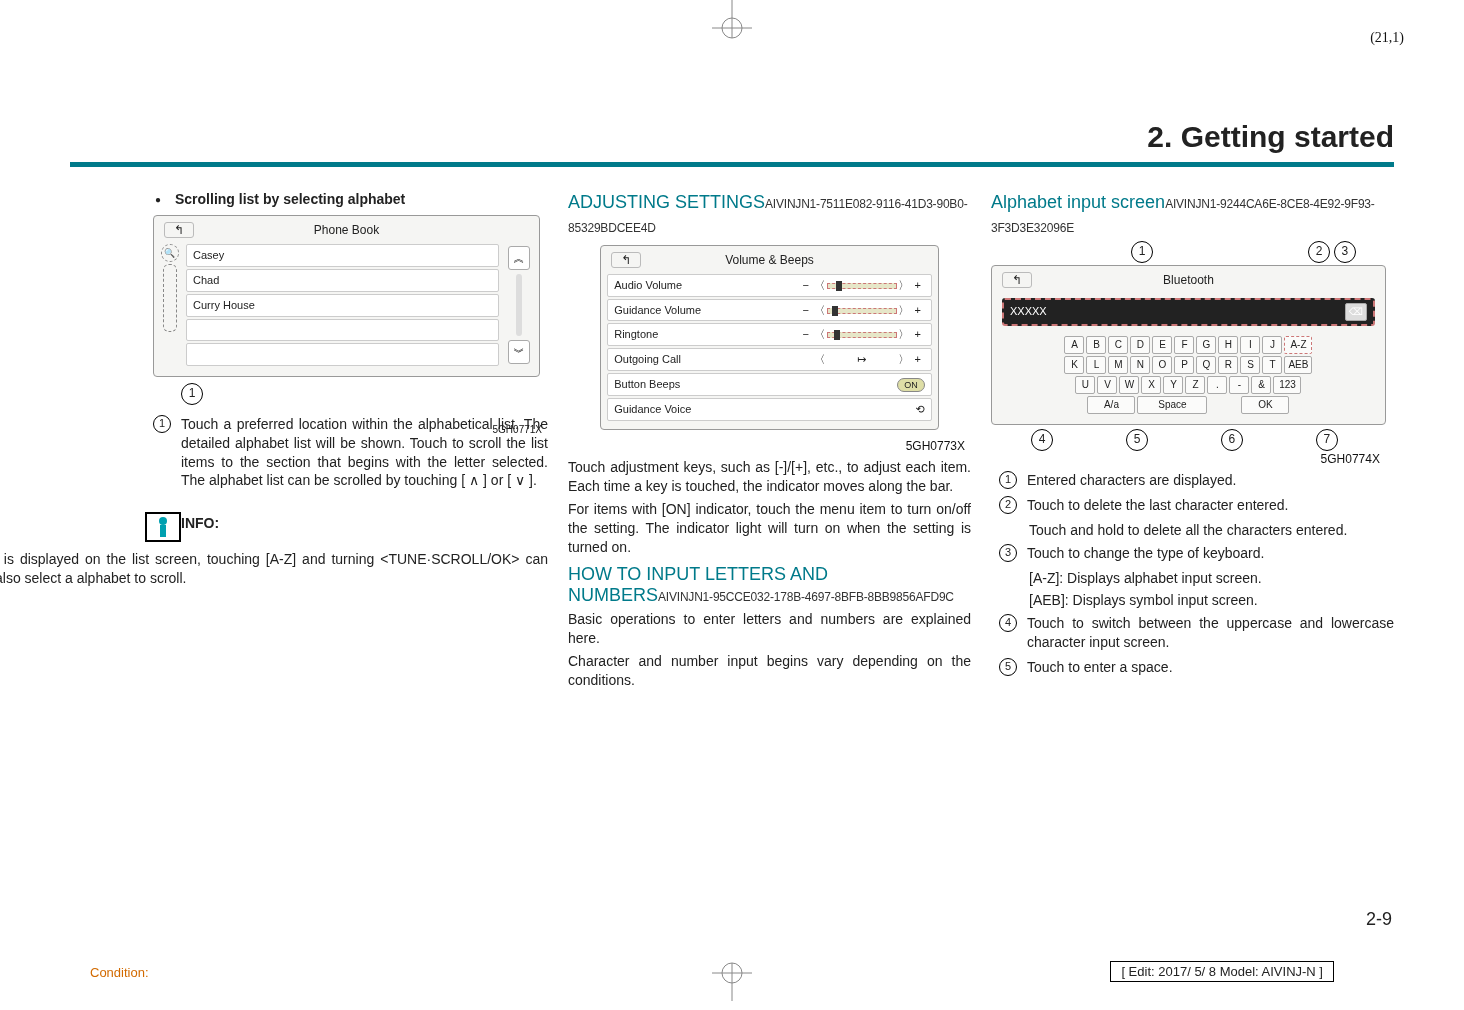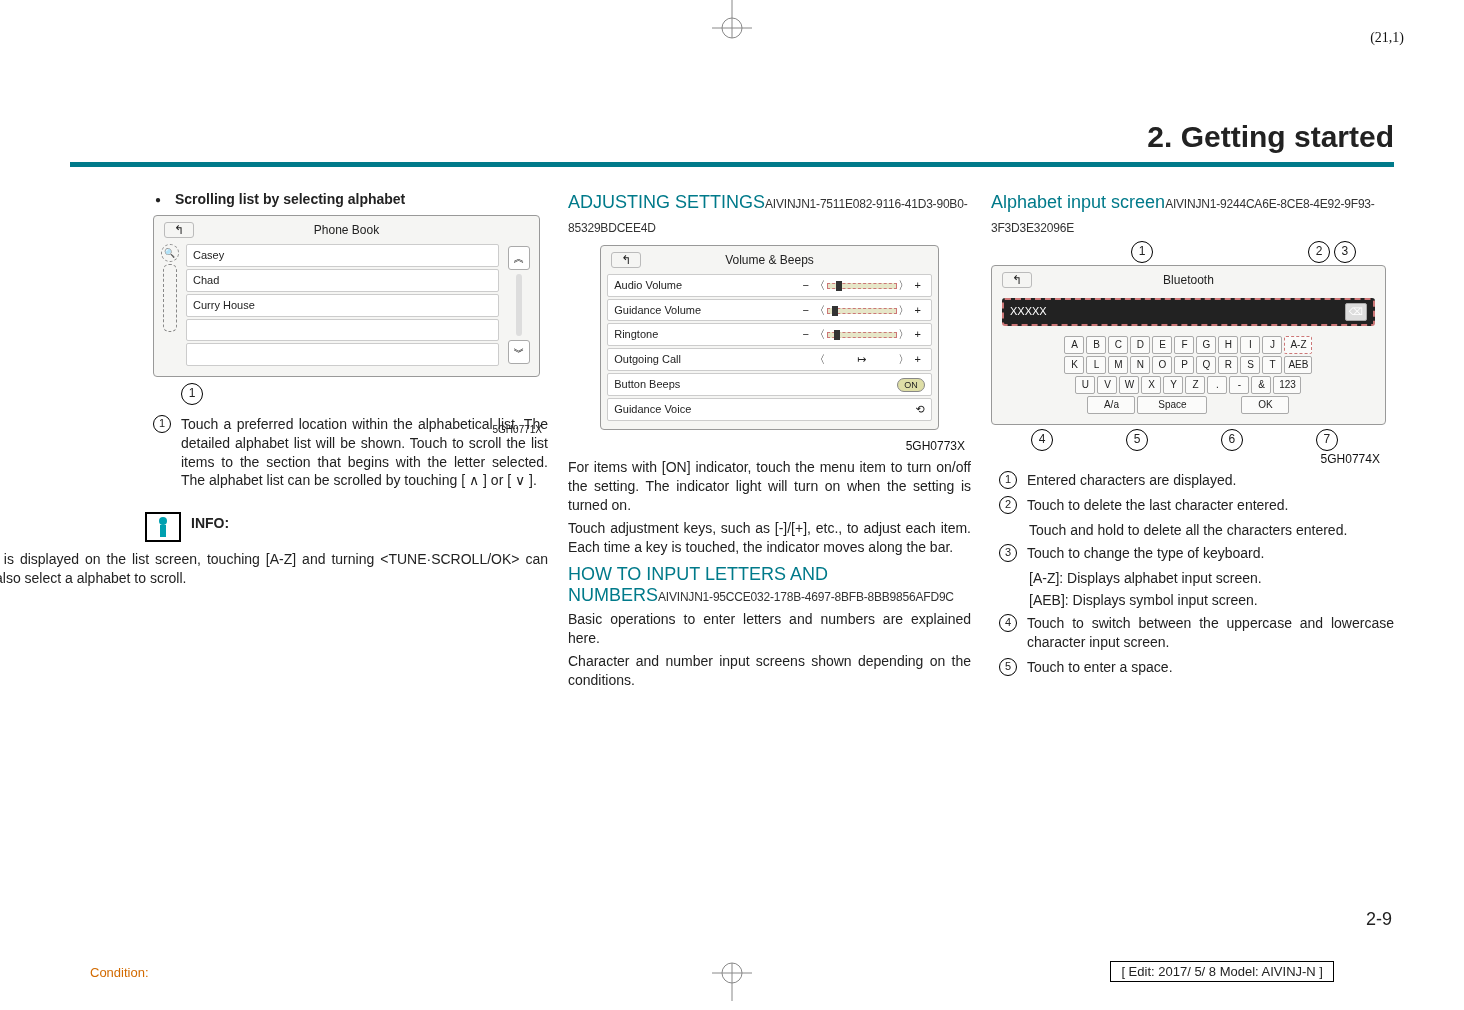--- a/index.html
+++ b/index.html
@@ -112,21 +112,21 @@
   }
   .info-i-dot {
     width: 8px; height: 8px; border-radius: 50%;
     background: #00a0b0;
     position: absolute; top: 3px; left: 50%; transform: translateX(-50%);
   }
   .info-i-bar {
     width: 6px; height: 12px; background: #00a0b0;
     position: absolute; bottom: 3px; left: 50%; transform: translateX(-50%);
   }
-  .info-row { display: flex; align-items: center; gap: 10px; margin: 10px 0 4px 0; }
+  .info-row { display: flex; align-items: center; gap: 0; margin: 10px 0 4px 0; }
   .info-label { font-weight: bold; }
   .para { text-align: justify; margin: 4px 0; }
   .indented { padding-left: 38px; }
   .sec-head {
     color: #007a8a;
     font-size: 18px;
     margin: 0 0 2px 0;
   }
   .uid {
     font-size: 12px;
@@ -358,28 +358,28 @@
         <span>Button Beeps</span>
         <span class="on-pill">ON</span>
       </div>
       <div class="row-item">
         <span>Guidance Voice</span>
         <span>⟲</span>
       </div>
     </div>
     <span class="figcap-right">5GH0773X</span>
 
+    <div class="para">Touch adjustment keys, such as [-]/[+], etc., to adjust each item. Each time a key is touched, the indicator moves along the bar.</div>
     <div class="para">For items with [ON] indicator, touch the menu item to turn on/off the setting. The indicator light will turn on when the setting is turned on.</div>
-    <div class="para">Touch adjustment keys, such as [-]/[+], etc., to adjust each item. Each time a key is touched, the indicator moves along the bar.</div>
 
     <div class="sec-head" style="margin-top:8px;line-height:1.15;">
       <span>HOW TO INPUT LETTERS AND NUMBERS</span><span class="uid">AIVINJN1-95CCE032-178B-4697-8BFB-8BB9856AFD9C</span>
     </div>
     <div class="para">Basic operations to enter letters and numbers are explained here.</div>
-    <div class="para">Character and number input screens shown depending on the conditions.</div>
+    <div class="para">Character and number input begins vary depending on the conditions.</div>
   </div>
 
   <div class="col">
     <div class="sec-head" style="font-size:18px;">
       <span>Alphabet input screen</span><span class="uid">AIVINJN1-9244CA6E-8CE8-4E92-9F93-3F3D3E32096E</span>
     </div>
 
     <div style="width:98%;">
       <div class="callout-row" style="padding:0 30px 2px 140px;">
         <span class="callout">1</span>

